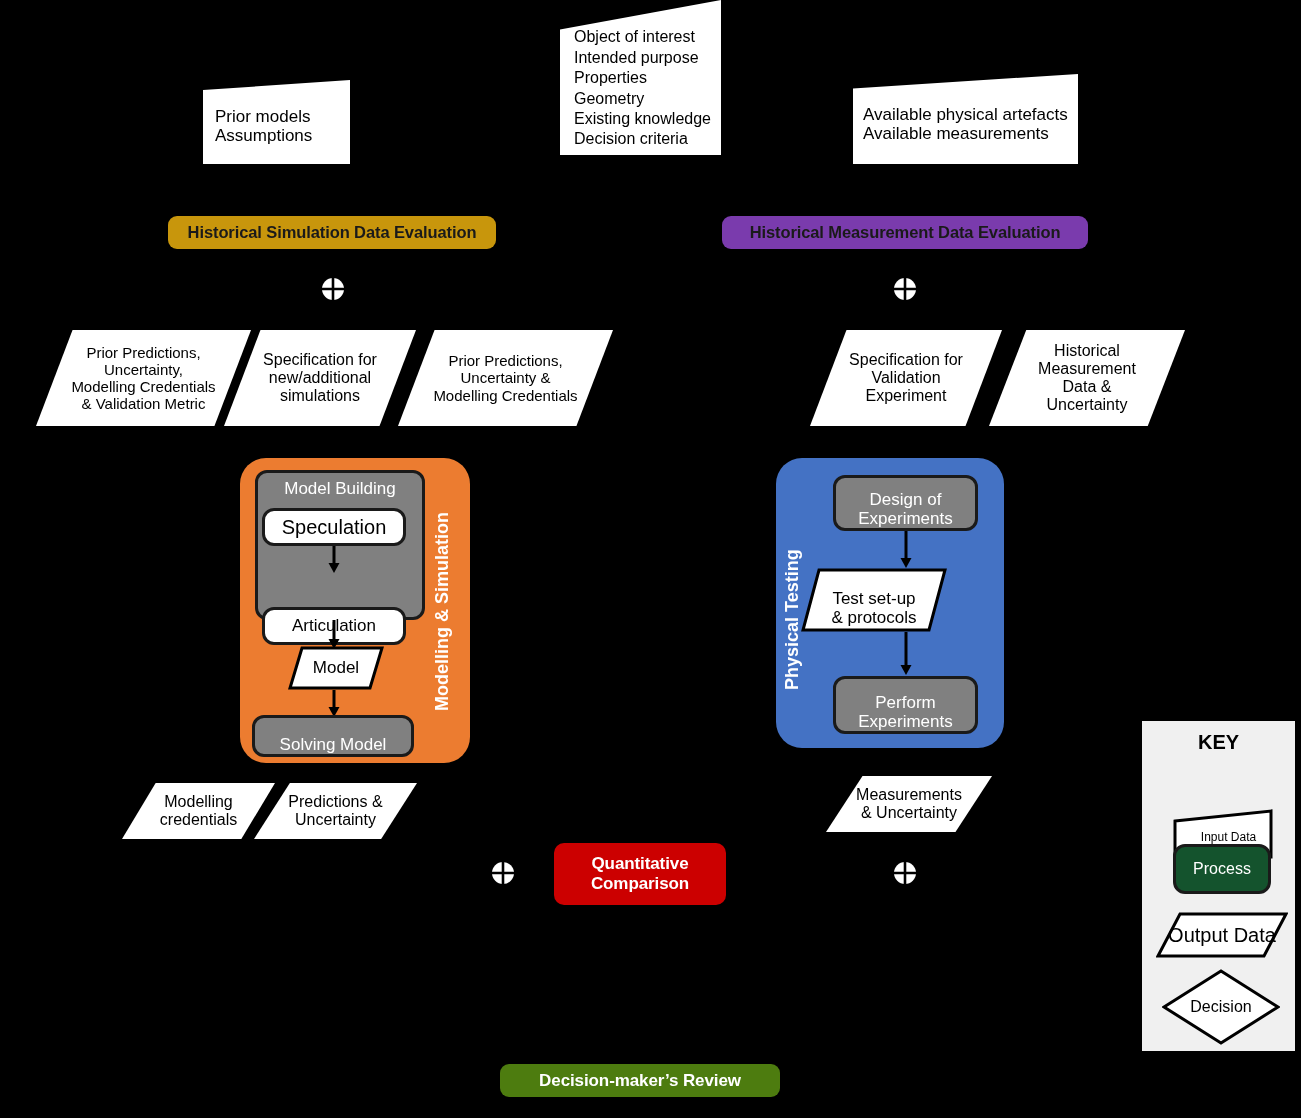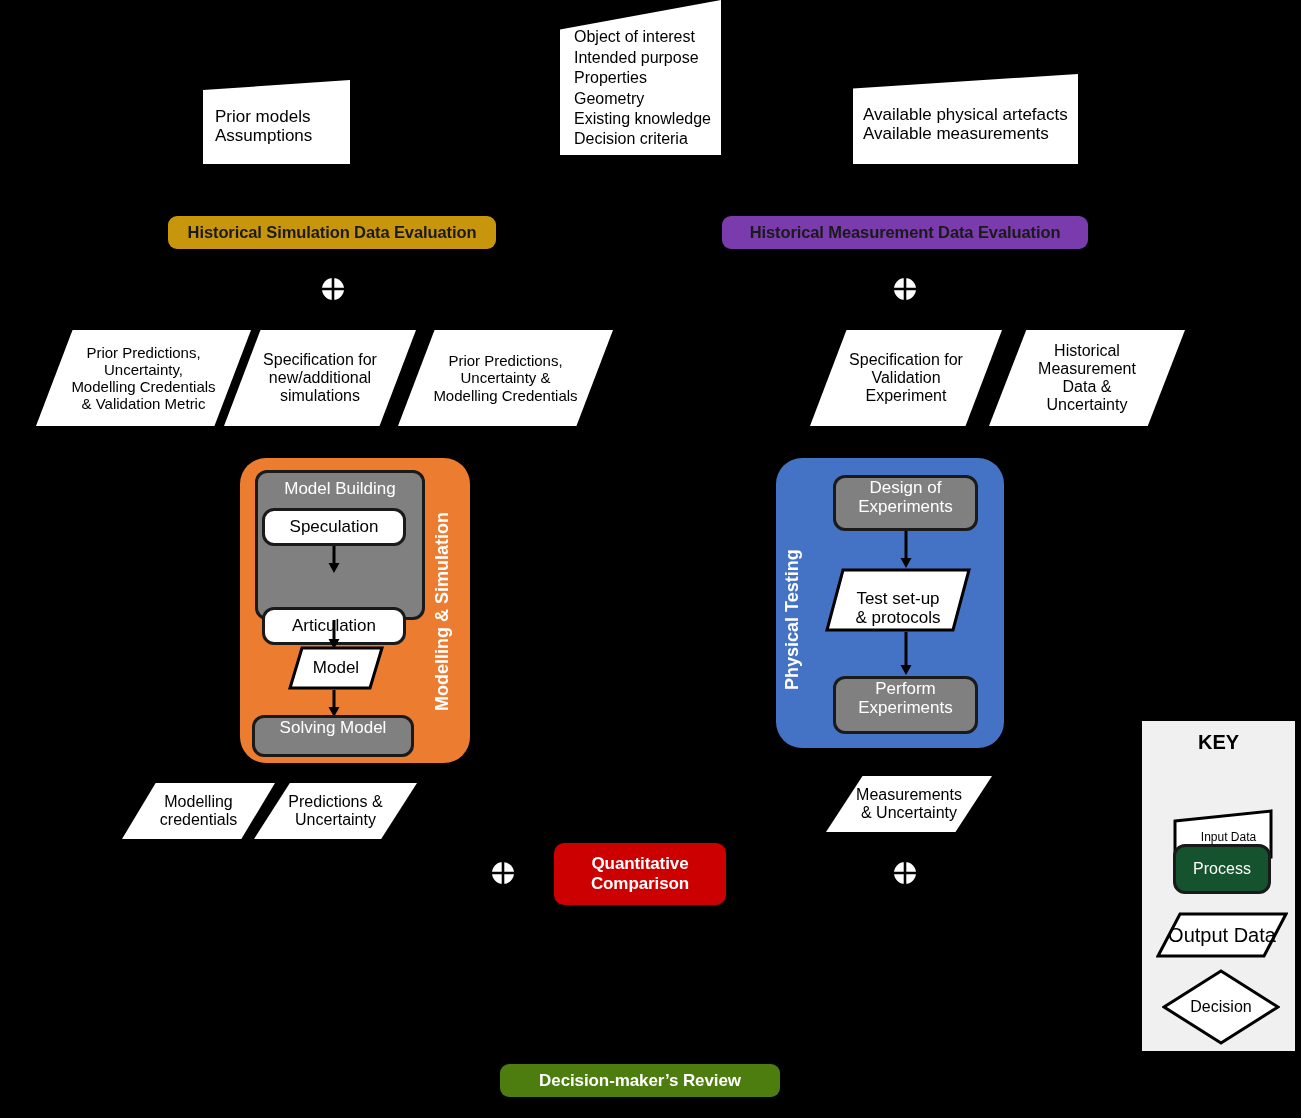--- a/index.html
+++ b/index.html
@@ -71,21 +71,21 @@
     white-space: nowrap;
   }
 
   
   .process {
     background: #808080;
     border: 3px solid #1a1a1a;
     border-radius: 12px;
     color: #ffffff;
     display: flex;
-    align-items: flex-start;
+    align-items: flex-end;
     justify-content: center;
     text-align: center;
     line-height: 1.12;
     white-space: pre-line;
   }
   .process.group-proc {
     align-items: flex-start;
     padding-top: 6px;
   }
   .subproc {
@@ -215,21 +215,21 @@
 Uncertainty</div>
   </div>
 
   <div class="abs container-box" style="left:240px; top:458px; width:230px; height:305px; background:#EC7C30;">
   </div>
   <div class="vert-label" style="left:432px; top:492px; height:240px; font-size:18px;">Modelling &amp; Simulation</div>
 
   <div class="abs process group-proc" style="left:255px; top:470px; width:170px; height:150px; font-size:17px;">
     <span style="display:block; width:100%;">Model Building</span>
   </div>
-  <div class="abs subproc" style="left:262px; top:508px; width:144px; height:38px; font-size:17px;">
+  <div class="abs subproc" style="left:262px; top:508px; width:144px; height:38px; font-size:20px;">
     <span>Speculation</span>
   </div>
   <div class="abs subproc" style="left:262px; top:607px; width:144px; height:38px; font-size:17px;">
     <span>Articulation</span>
   </div>
 
   <svg class="arrow-svg" style="left:326px; top:546px;" width="16" height="28" viewBox="0 0 16 28">
     <path d="M8 0 V19" stroke="#000" stroke-width="3" fill="none"></path>
     <path d="M8 27 L2.5 17 L13.5 17 Z" fill="#000"></path>
   </svg>
@@ -261,21 +261,21 @@
 
   <div class="abs process" style="left:833px; top:475px; width:145px; height:56px; font-size:17px;">
     <span>Design of
 Experiments</span>
   </div>
   <svg class="arrow-svg" style="left:898px; top:531px;" width="16" height="38" viewBox="0 0 16 38">
     <path d="M8 0 V29" stroke="#000" stroke-width="3" fill="none"></path>
     <path d="M8 37 L2.5 27 L13.5 27 Z" fill="#000"></path>
   </svg>
 
-  <div class="abs" style="left:825px; top:568px; width:146px; height:80px;">
+  <div class="abs" style="left:801px; top:568px; width:146px; height:80px;">
     <svg width="146" height="64" viewBox="0 0 146 64">
       <polygon points="18,2 144,2 128,62 2,62" fill="#ffffff" stroke="#000000" stroke-width="3"></polygon>
     </svg>
     <div class="shape-text" style="font-size:17px;">Test set-up
 &amp; protocols</div>
   </div>
   <svg class="arrow-svg" style="left:898px; top:632px;" width="16" height="44" viewBox="0 0 16 44">
     <path d="M8 0 V34" stroke="#000" stroke-width="3" fill="none"></path>
     <path d="M8 43 L2.5 33 L13.5 33 Z" fill="#000"></path>
   </svg>

